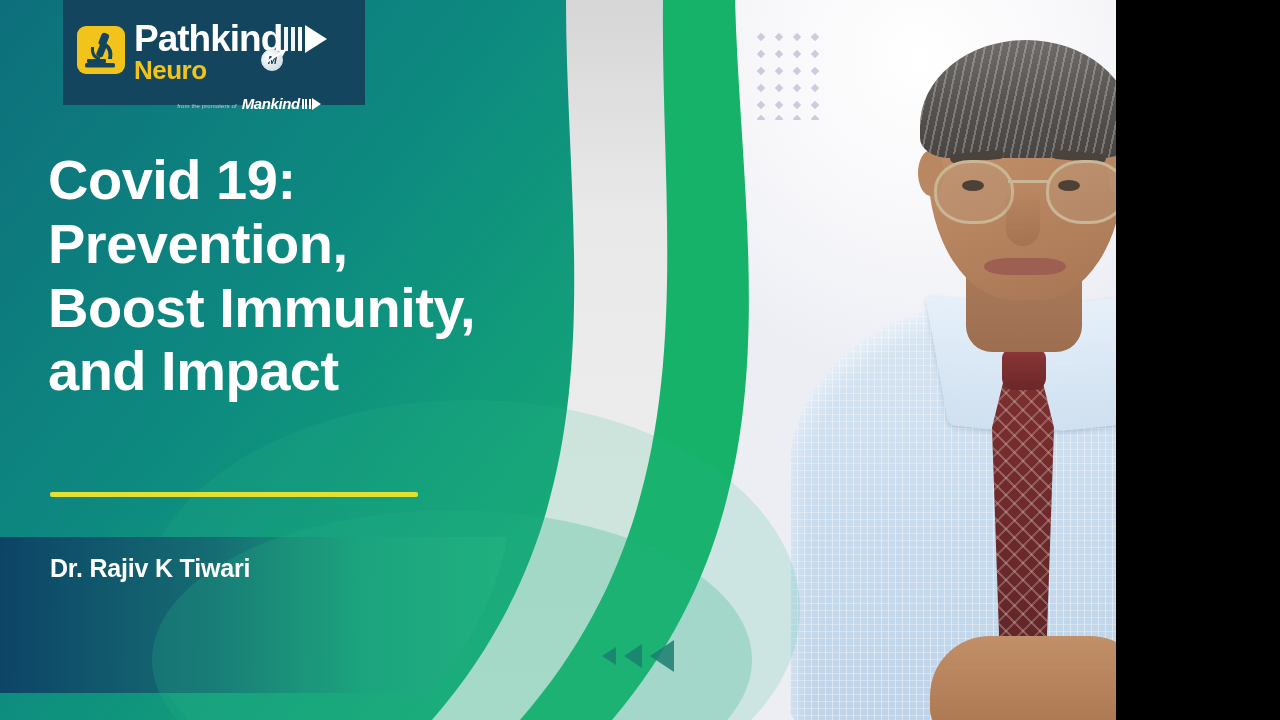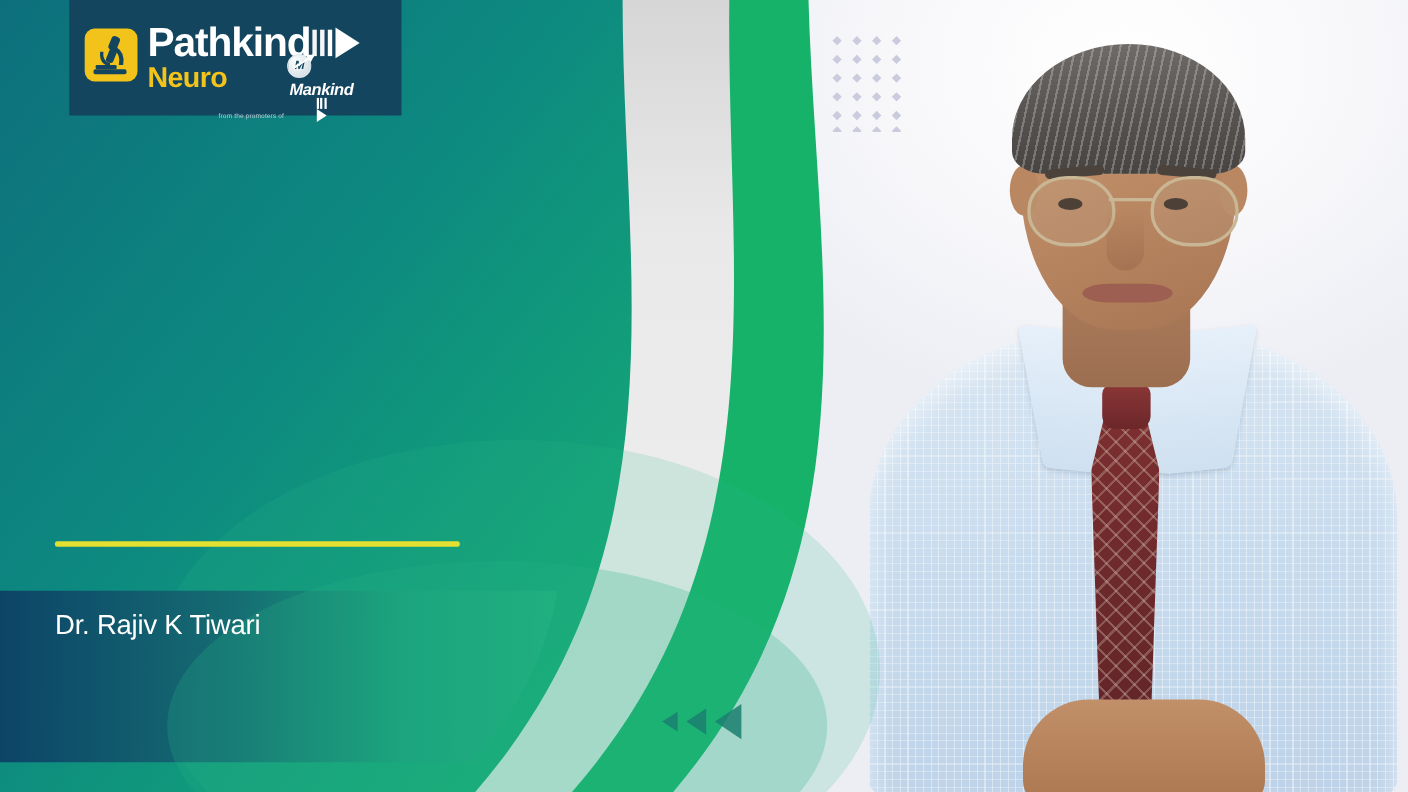--- a/index.html
+++ b/index.html
@@ -2,25 +2,25 @@
 <html><head>
 <meta charset="utf-8">
 <style>
   html, body {
     margin: 0;
     padding: 0;
     background: #000;
   }
   #stage {
     position: relative;
-    width: 1280px;
+    width: 1116px;
     height: 720px;
     overflow: hidden;
     font-family: "Liberation Sans", sans-serif;
-    background: #14532d;
+    background: #a16207;
   }
 
   
   .photo-bg {
     position: absolute;
     inset: 0 0 0 600px;
     background:
       radial-gradient(ellipse 60% 45% at 62% 8%, #ffffff 0%, #f7f7fa 55%, #eceef4 100%);
   }
   .dot-grid {
@@ -208,21 +208,21 @@
     position: absolute; right: 6px; bottom: -28px;
     display: flex; align-items: flex-end; gap: 5px;
   }
   .mankind .promo {
     color: #b9c9d4; font-size: 6px; letter-spacing: .1px; padding-bottom: 2px;
     white-space: nowrap;
   }
   .mankind .mk {
     color: #fff; font-size: 15px; font-weight: 700; font-style: italic;
     letter-spacing: -.4px; line-height: 1;
-    display: flex; align-items: center; flex-direction: column;
+    display: flex; align-items: center;
   }
   .mk-bars { display:inline-flex; align-items:center; margin-left:2px; }
   .mk-bars i { width:2px;height:10px;background:#fff;margin-right:1.5px;display:block;}
   .mk-tri{width:0;height:0;border-top:6px solid transparent;border-bottom:6px solid transparent;border-left:9px solid #fff;}
   .mk-globe{
     position:absolute; right:44px; bottom:12px;
     width:20px;height:20px;border-radius:50%;
     background:radial-gradient(circle at 35% 30%,#ffffff,#c8d6de);
     border:1px solid #dfe8ee;
   }
@@ -258,21 +258,21 @@
     left: 50px; top: 492px;
     width: 368px; height: 5px;
     background: #e3e031;
     border-radius: 2px;
   }
   .speaker-name {
     position: absolute;
     left: 50px; top: 554px;
     color: #ffffff;
     font-size: 25px;
-    font-weight: 400;
+    font-weight: 700;
     letter-spacing: -.2px;
   }
   .speaker-creds {
     position: absolute;
     left: 50px; top: 586px;
     width: 480px;
     color: #eef6f4;
     font-size: 19px;
     line-height: 1.45;
     white-space: pre-line;
@@ -433,20 +433,24 @@
                 <i></i>
               </span>
             <span class="mk-tri"></span>
           </span>
         </div>
         <span class="mk-globe"></span>
         <span class="mk-arrow"></span>
       </div>
     </div>
 
+    <div class="headline">Covid 19:
+Prevention,
+Boost Immunity,
+and Impact</div>
 
     <div class="divider"></div>
 
     <div class="speaker-name">Dr. Rajiv K Tiwari</div>
 
     <div class="arrows">
       <span class="a"></span>
       <span class="a m"></span>
       <span class="a b"></span>
     </div>

